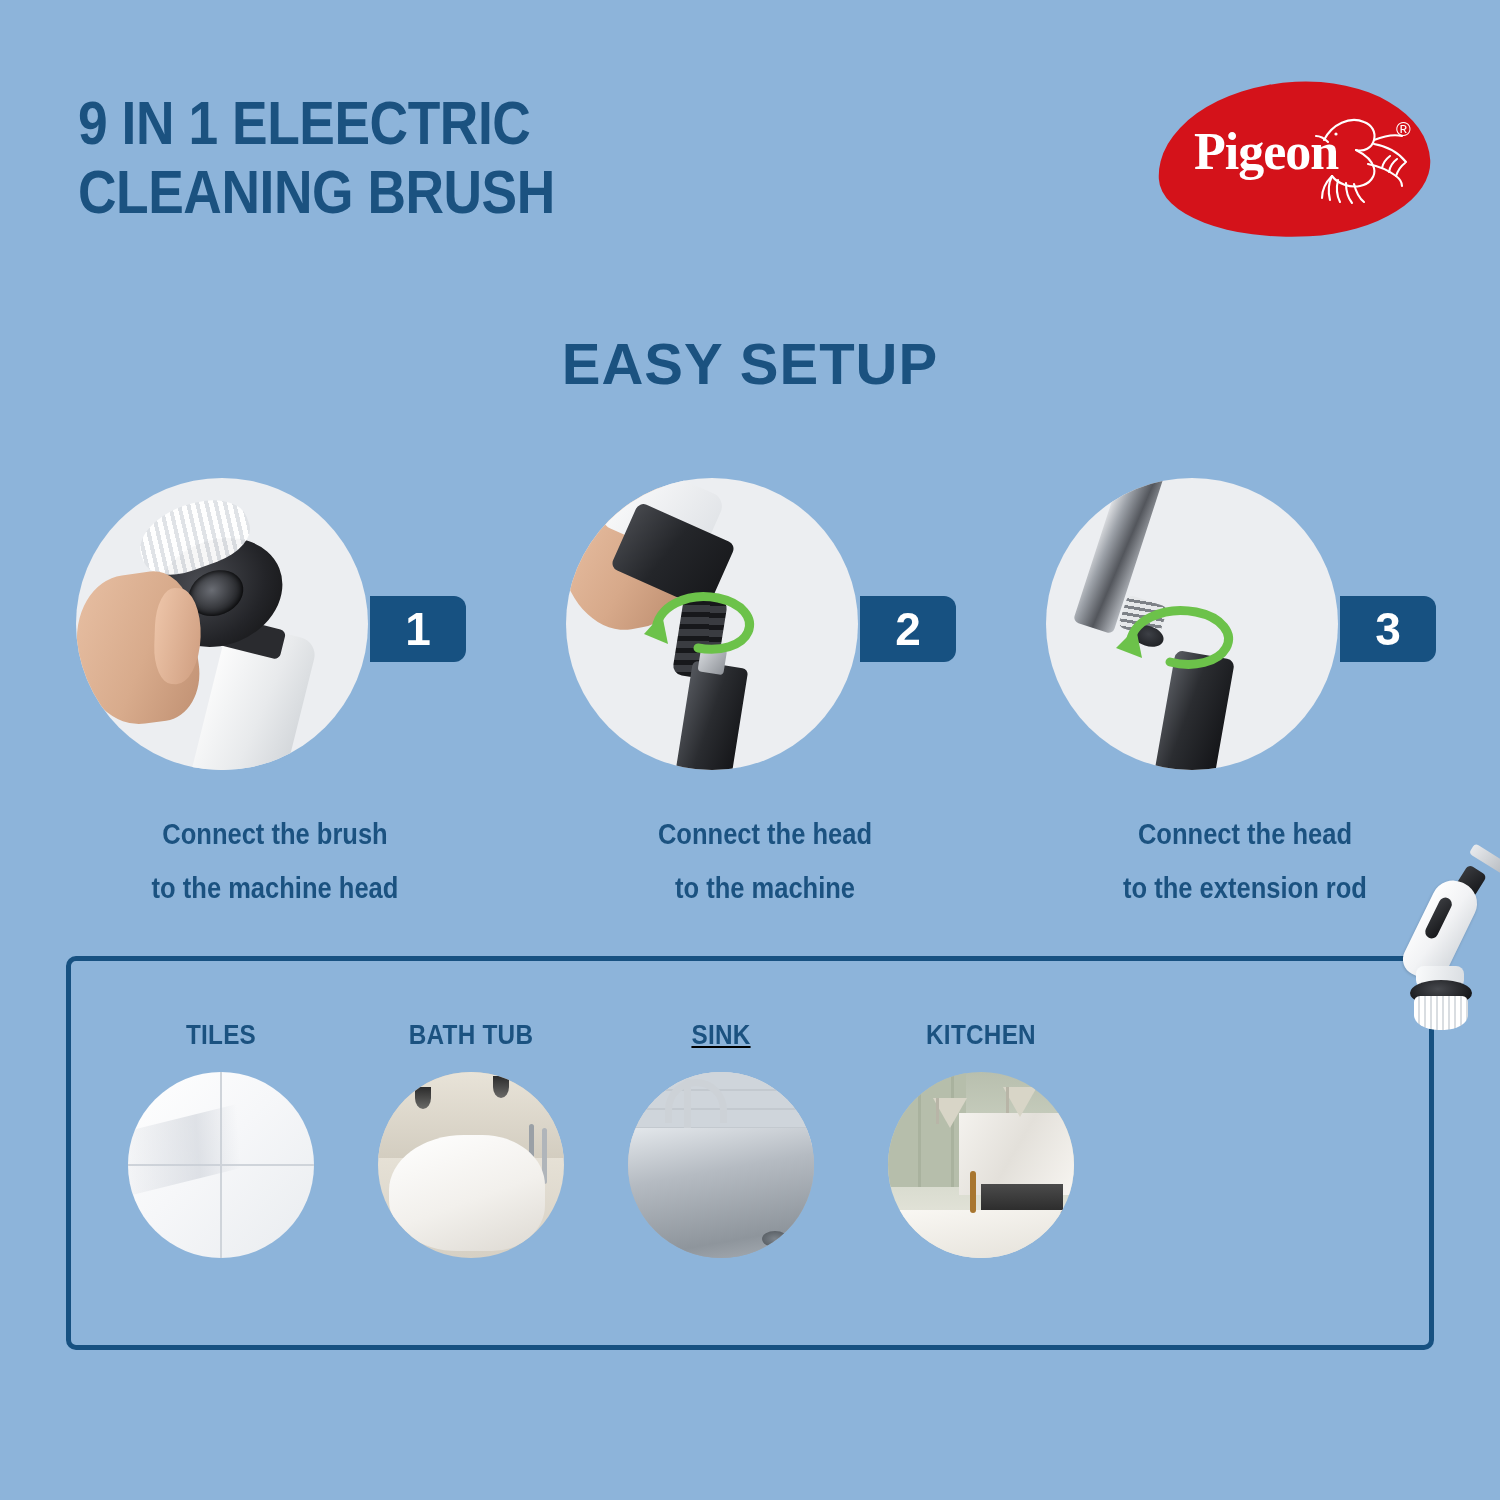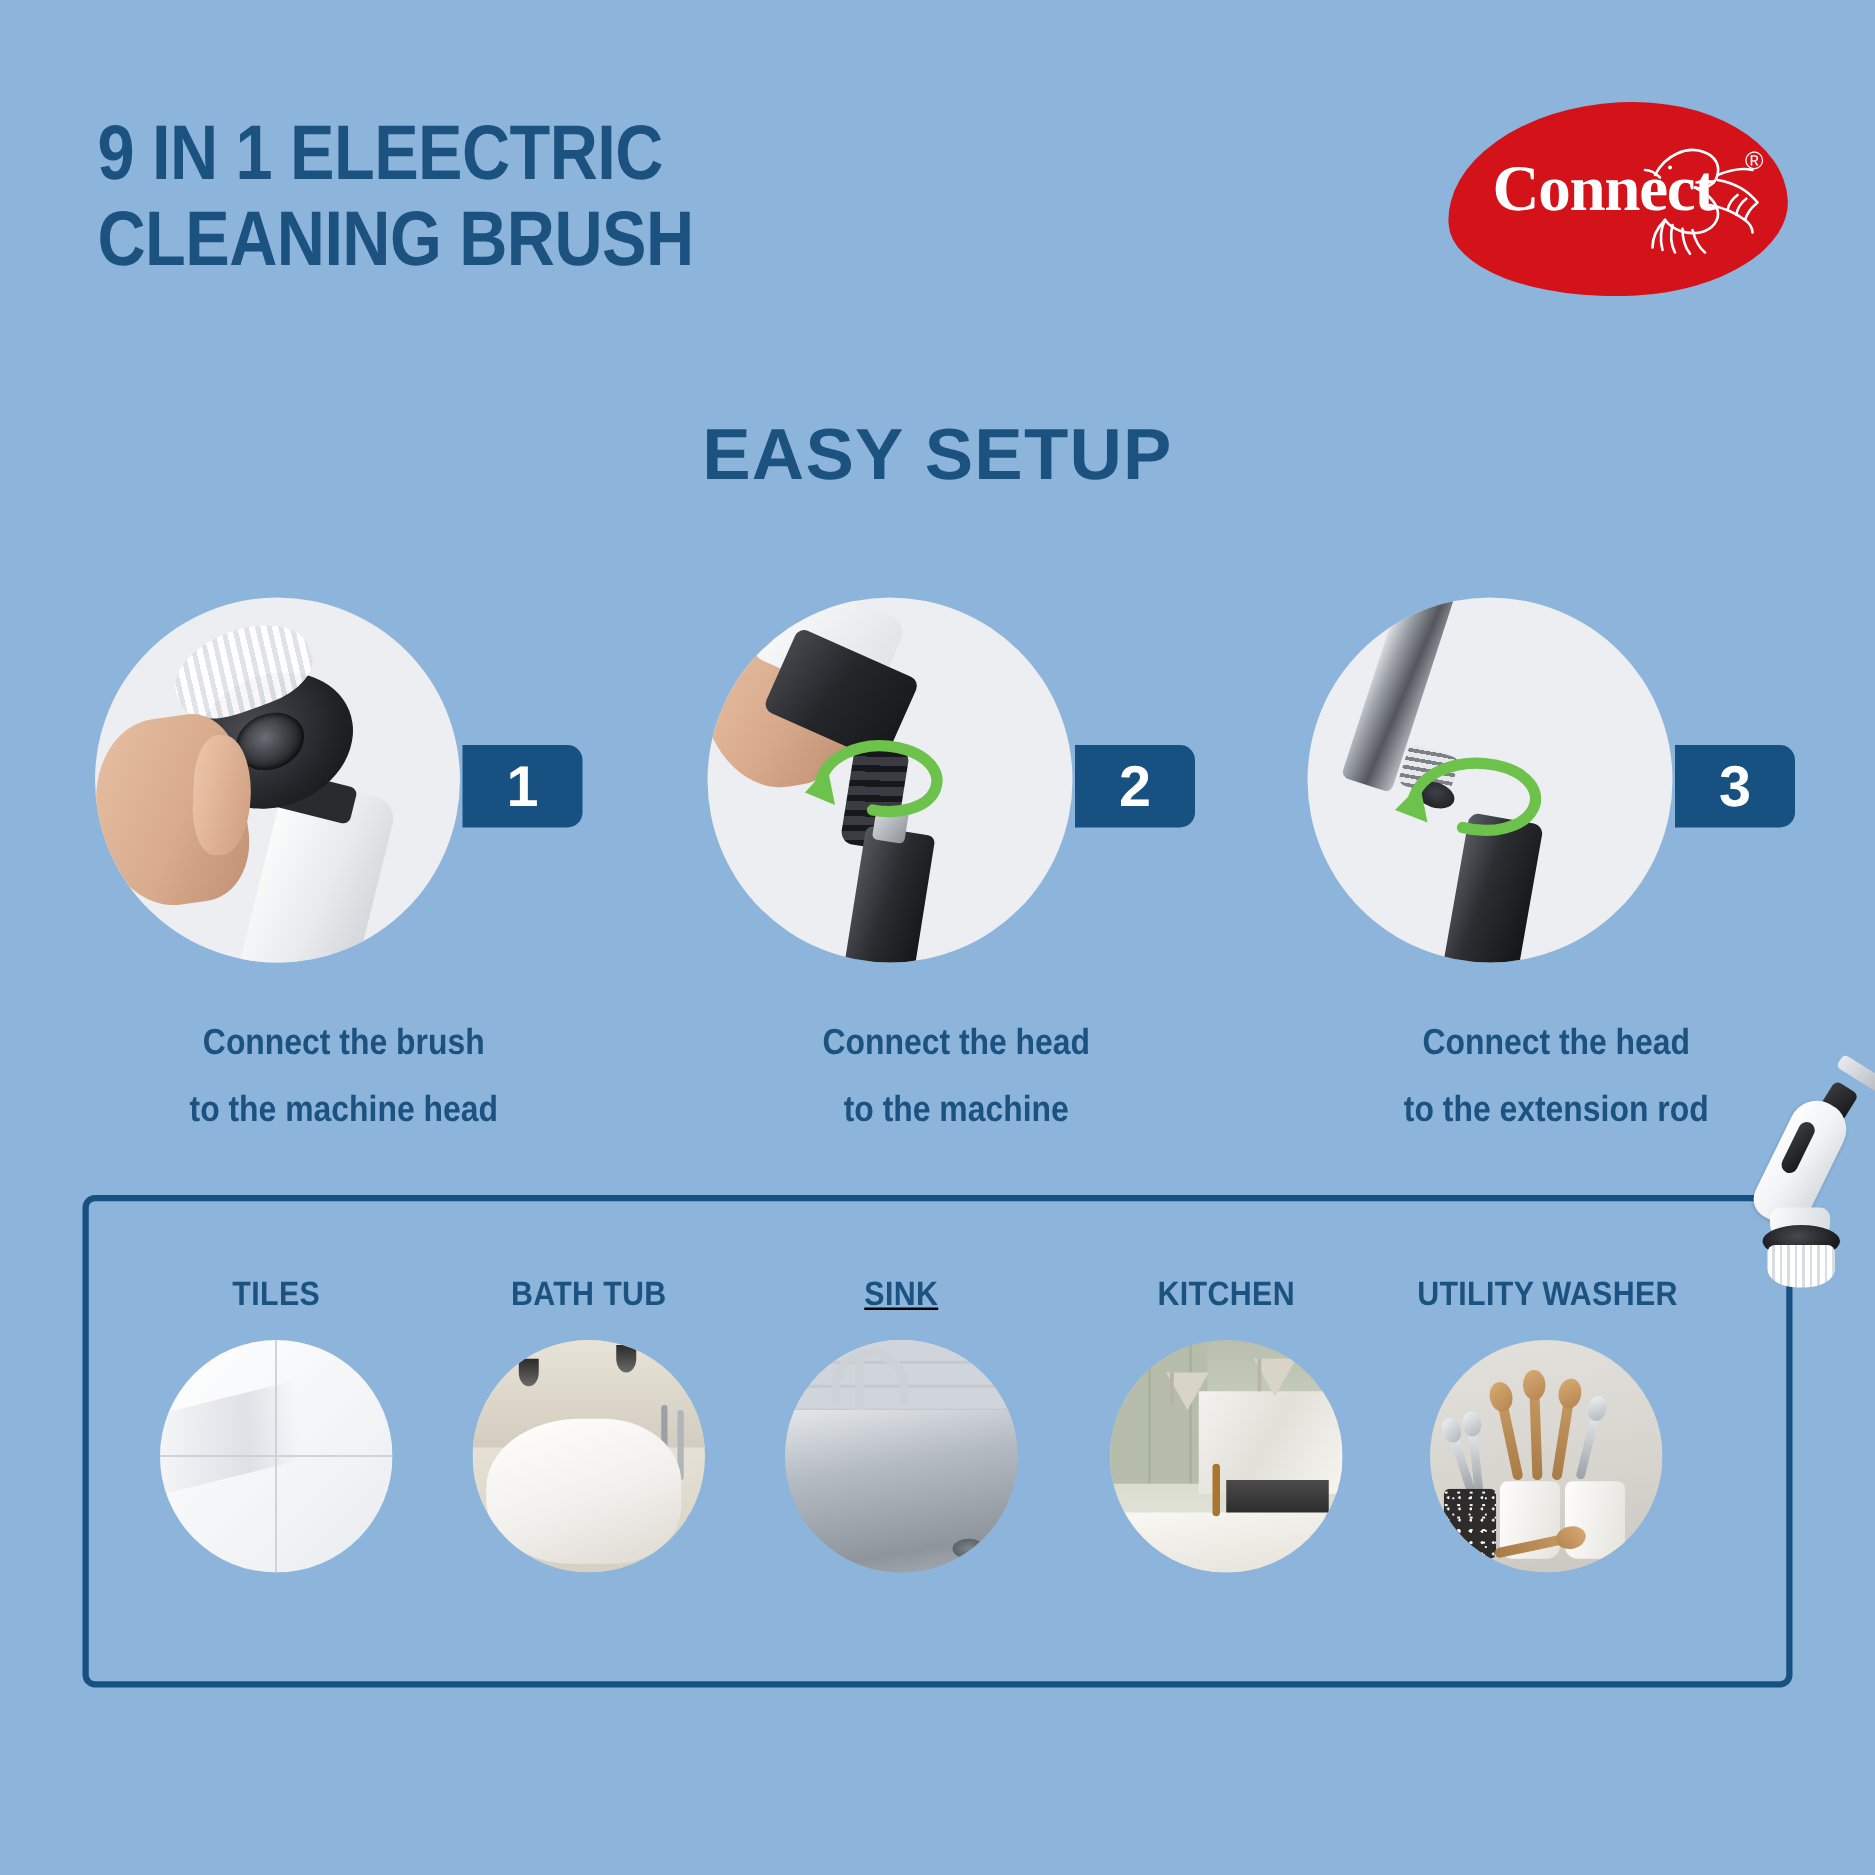--- a/index.html
+++ b/index.html
@@ -452,21 +452,21 @@
 </head>
 <body>
 
 <div class="page-title">
   <div>9 IN 1 ELEECTRIC</div>
   <div>CLEANING BRUSH</div>
 </div>
 
 <div class="logo-wrap">
   <div class="logo-blob"></div>
-  <div class="logo-word">Connect</div>
+  <div class="logo-word">Pigeon</div>
   <svg class="logo-bird" width="110" height="104" viewBox="0 0 110 104">
     <g fill="none" stroke="#ffffff" stroke-width="2.1" stroke-linecap="round" stroke-linejoin="round">
       <path d="M18,30 C26,14 44,6 58,12 C66,15 70,22 68,30 C66,38 58,42 50,40"></path>
       <path d="M50,40 C58,44 66,50 68,58 C70,66 64,74 54,76 C44,78 32,74 26,66"></path>
       <path d="M68,30 C78,26 88,24 96,26"></path>
       <path d="M68,34 C80,36 92,42 100,52"></path>
       <path d="M62,54 C72,56 82,60 90,66 C94,69 96,72 96,76"></path>
       <path d="M90,66 C92,60 95,56 99,53"></path>
       <path d="M83,62 C84,56 87,52 91,49"></path>
       <path d="M76,58 C77,53 80,49 84,46"></path>
@@ -591,37 +591,20 @@
         <div class="marble"></div>
         <div class="pend p1"></div>
         <div class="pend p2"></div>
         <div class="stove"></div>
         <div class="counter"></div>
         <div class="brassfaucet"></div>
       </div>
     </div>
   </div>
 
-  <div class="use use-4">
-    <div class="use-label">UTILITY WASHER</div>
-    <div class="use-photo">
-      <div class="ph-uten">
-        <div class="spoon" style="left:36%;bottom:40%;height:66px;transform:rotate(-12deg);"></div>
-        <div class="spoon" style="left:44%;bottom:40%;height:74px;transform:rotate(-2deg);"></div>
-        <div class="spoon" style="left:52%;bottom:40%;height:68px;transform:rotate(9deg);"></div>
-        <div class="steel" style="left:66%;bottom:40%;height:56px;transform:rotate(14deg);"></div>
-        <div class="steel" style="left:12%;bottom:34%;height:50px;transform:rotate(-18deg);"></div>
-        <div class="steel" style="left:18%;bottom:34%;height:54px;transform:rotate(-6deg);"></div>
-        <div class="speck"></div>
-        <div class="crock c1"></div>
-        <div class="crock c2"></div>
-        <div class="spoon" style="left:26%;bottom:8%;height:60px;transform:rotate(78deg);"></div>
-      </div>
-    </div>
-  </div>
 </div>
 
 <div class="product">
   <div class="pr-rod"></div>
   <div class="pr-cuff"></div>
   <div class="pr-handle"></div>
   <div class="pr-switch"></div>
   <div class="pr-neck"></div>
   <div class="pr-disc"></div>
   <div class="pr-brush"></div>

